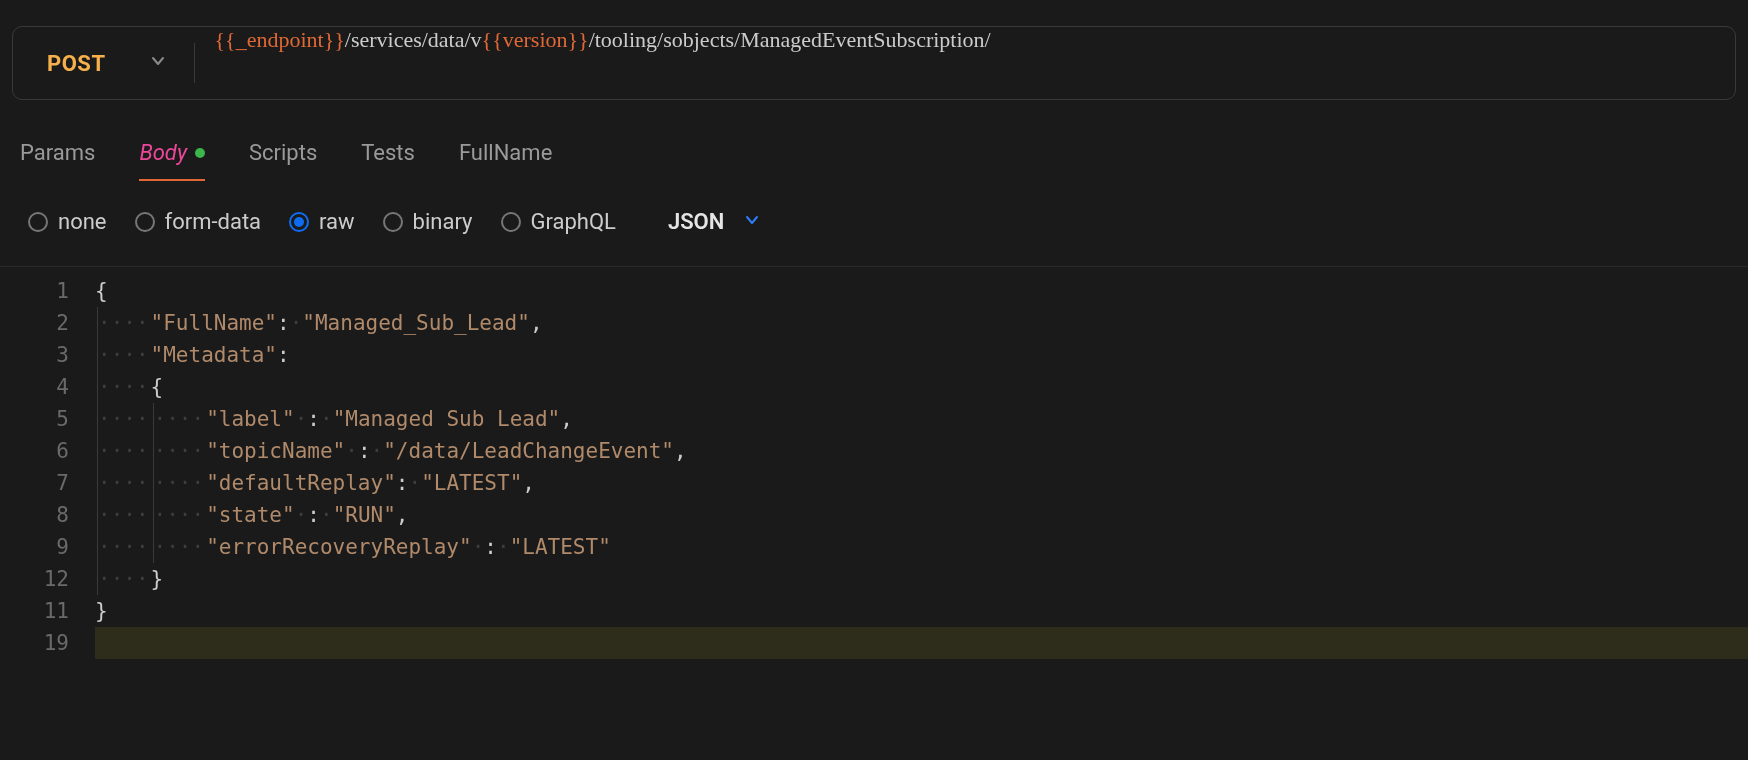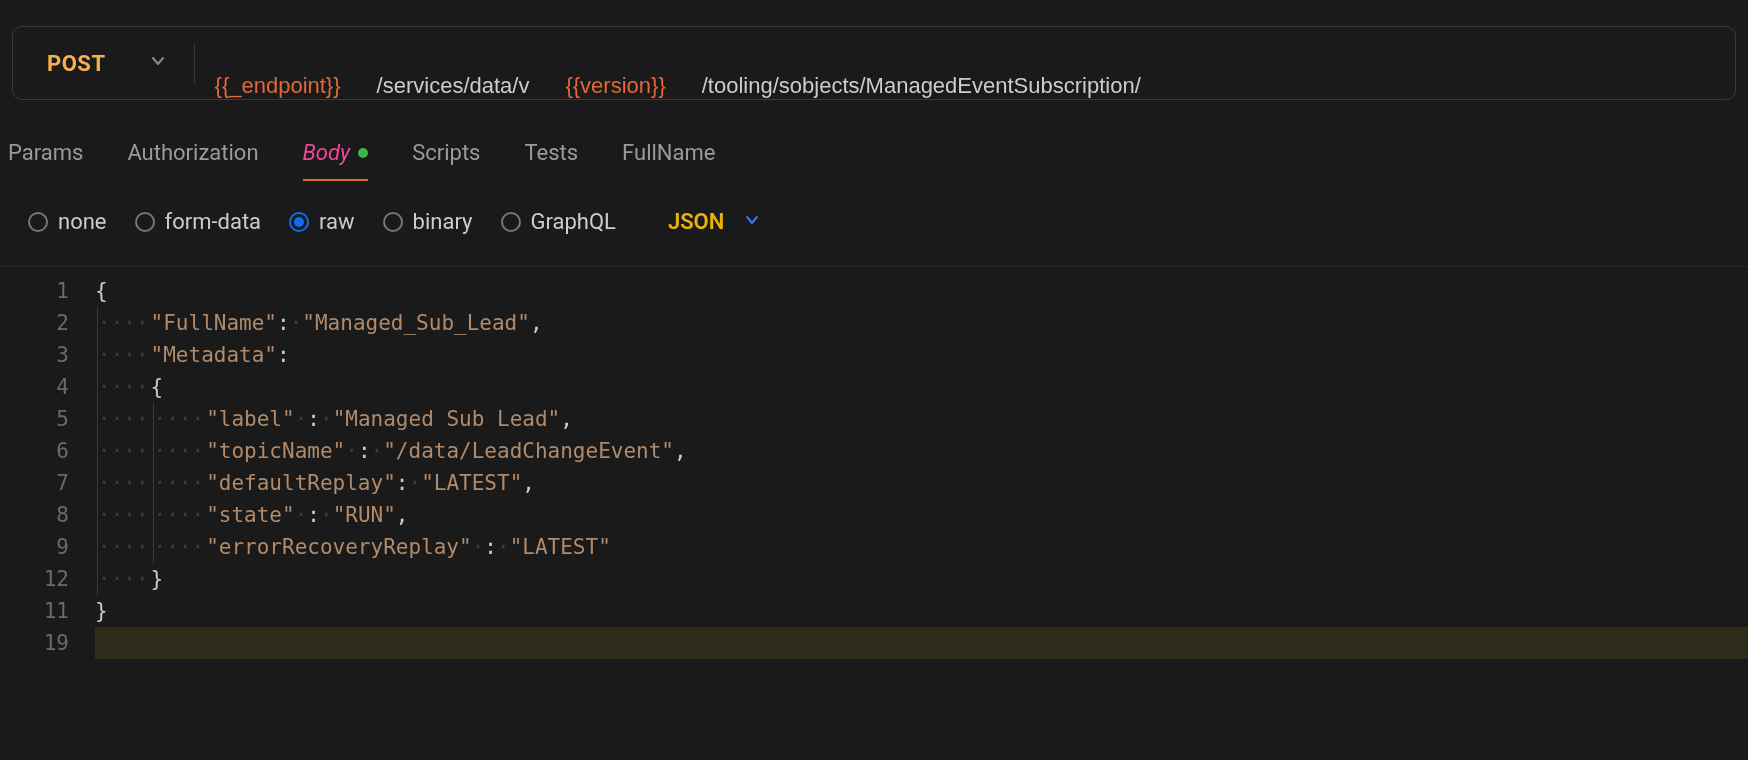--- a/index.html
+++ b/index.html
@@ -43,37 +43,36 @@
 .divider-vert {
   width: 1px;
   height: 40px;
   background: #3a3a3a;
 }
 
 .url-field {
   flex: 1;
   padding: 0 20px;
   font-size: 22px;
-  font-family: Liberation Sans, sans-serif;
+  font-family: Liberation Serif, serif;
   color: #ccc;
   background: transparent;
   border: none;
   outline: none;
   height: 100%;
   display: flex;
-  align-items: flex-end;
-  gap: 36px;
+  align-items: flex-start;
 }
 .url-var { color: #e06836; }
 .url-text { color: #ccc; }
 
 .tabs {
   display: flex;
   gap: 44px;
-  padding: 0 8px;
+  padding: 0 20px;
   margin-top: 30px;
   border-bottom: none;
 }
 .tab {
   font-size: 22px;
   color: #9a9a9a;
   padding: 10px 0 16px 0;
   cursor: pointer;
   position: relative;
   display: flex;
@@ -133,21 +132,21 @@
 }
 
 .format-selector {
   display: flex;
   align-items: center;
   gap: 20px;
   margin-left: 24px;
   cursor: pointer;
 }
 .format-label {
-  color: #eab308;
+  color: #e5e5e5;
   font-weight: 600;
   font-size: 22px;
 }
 .format-selector .chevron-down { margin-left: 0; color: #2f7df6; }
 
 .editor {
   display: flex;
   font-family: ui-monospace, "SFMono-Regular", Menlo, monospace;
   font-size: 21px;
   line-height: 32px;
@@ -209,23 +208,20 @@
       <span class="url-text">/services/data/v</span>
       <span class="url-var">{{version}}</span>
       <span class="url-text">/tooling/sobjects/ManagedEventSubscription/</span>
     </div>
 </div>
 
 <div class="tabs">
   <div class="tab">
       <span>Params</span>
     </div>
-  <div class="tab">
-      <span>Authorization</span>
-    </div>
   <div class="tab active">
     <span>Body</span>
     <span class="green-dot"></span>
   </div>
   <div class="tab">
       <span>Scripts</span>
     </div>
   <div class="tab">
       <span>Tests</span>
     </div>

